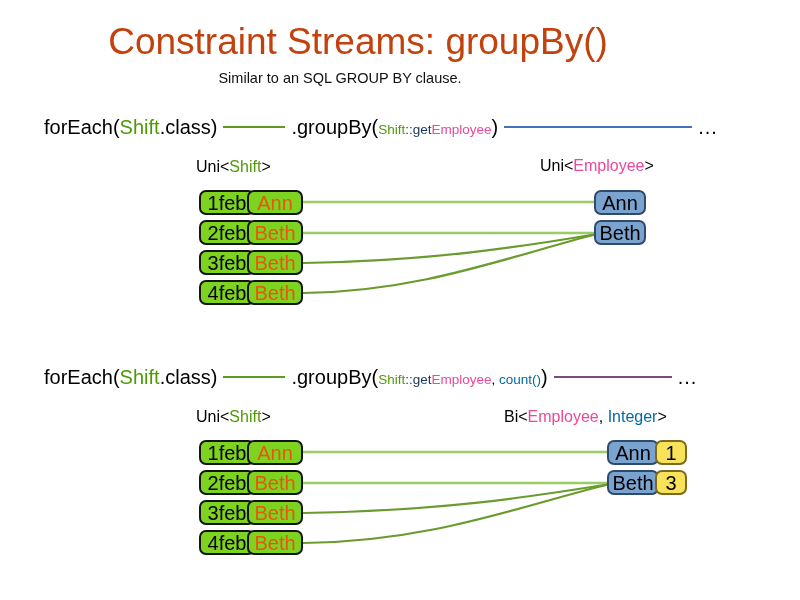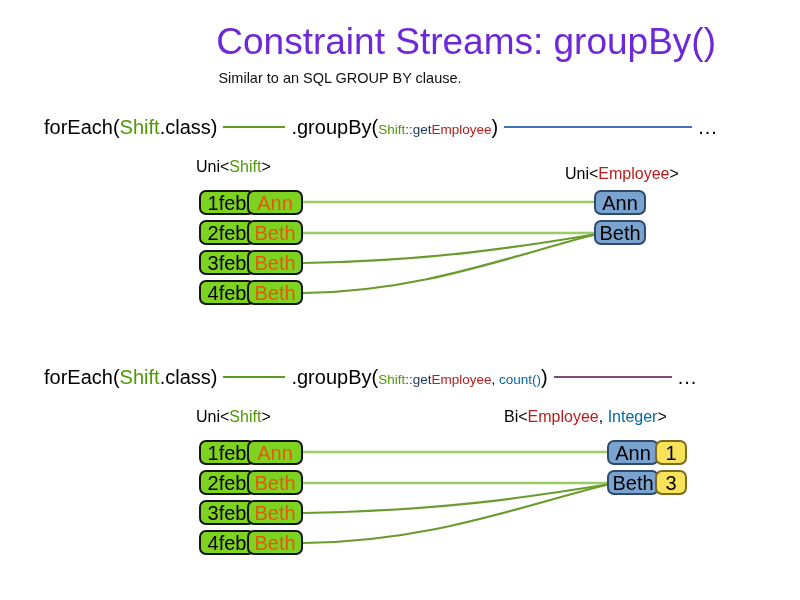--- a/index.html
+++ b/index.html
@@ -21,25 +21,25 @@
     width: 800px;
     height: 600px;
   }
 
   
   .title {
     position: absolute;
     left: 0;
     top: 20px;
     width: 716px;
-    text-align: right;
+    text-align: center;
     font-size: 37px;
     line-height: 44px;
     font-weight: 400;
-    color: #6d28d9;
+    color: #c2410c;
     white-space: nowrap;
   }
   .subtitle {
     position: absolute;
     left: 0;
     top: 68px;
     width: 680px;
     text-align: center;
     font-size: 14.5px;
     line-height: 20px;
@@ -54,21 +54,21 @@
     font-size: 20px;
     line-height: 26px;
     white-space: nowrap;
     color: #000000;
   }
   .codeline .sm {
     font-size: 13.5px;
   }
   .c-shift   { color: #4E9A06; }
   .c-green   { color: #4E9A06; }
-  .c-blue    { color: #b91c1c; }
+  .c-blue    { color: #ec4899; }
   .c-gold    { color: #0369a1; }
   .c-dark    { color: #17365D; }
 
   
   .rule {
     display: inline-block;
     vertical-align: middle;
     height: 0;
     border-top: 2px solid #000;
     margin: 0 6px;
@@ -159,21 +159,21 @@
     </g>
   </svg>
 
   <div class="codeline" style="top:114px;">
     <span>forEach(</span><span class="c-shift">Shift</span><span>.class)</span><span class="rule green" style="width:62px;"></span><span>.groupBy(</span><span class="sm c-green">Shift</span><span class="sm c-dark">::get</span><span class="sm c-blue">Employee</span><span>)</span><span class="rule blue" style="width:188px;"></span><span class="ellipsis">...</span>
   </div>
 
   <div class="typelabel" style="left:196px; top:155px;">
     <span>Uni&lt;</span><span class="c-shift">Shift</span><span>&gt;</span>
   </div>
-  <div class="typelabel" style="left:540px; top:162px;margin-left:25px;">
+  <div class="typelabel" style="left:540px; top:154px;">
     <span>Uni&lt;</span><span class="c-blue">Employee</span><span>&gt;</span>
   </div>
 
   <div class="node green" style="left:199px; top:190px;  width:56px; height:25px;">
       <span class="date">1feb</span>
     </div>
   <div class="node green" style="left:247px; top:190px;  width:56px; height:25px;">
       <span class="name">Ann</span>
     </div>
 

